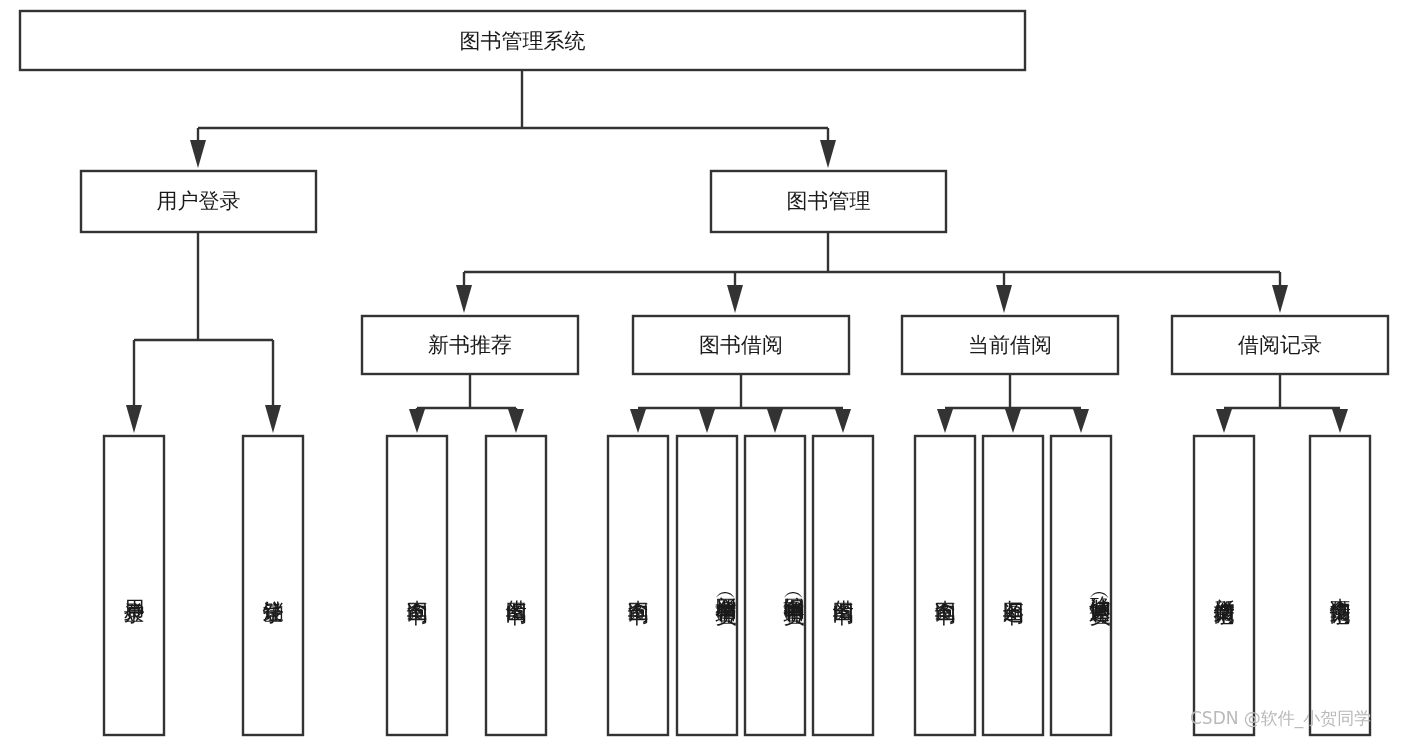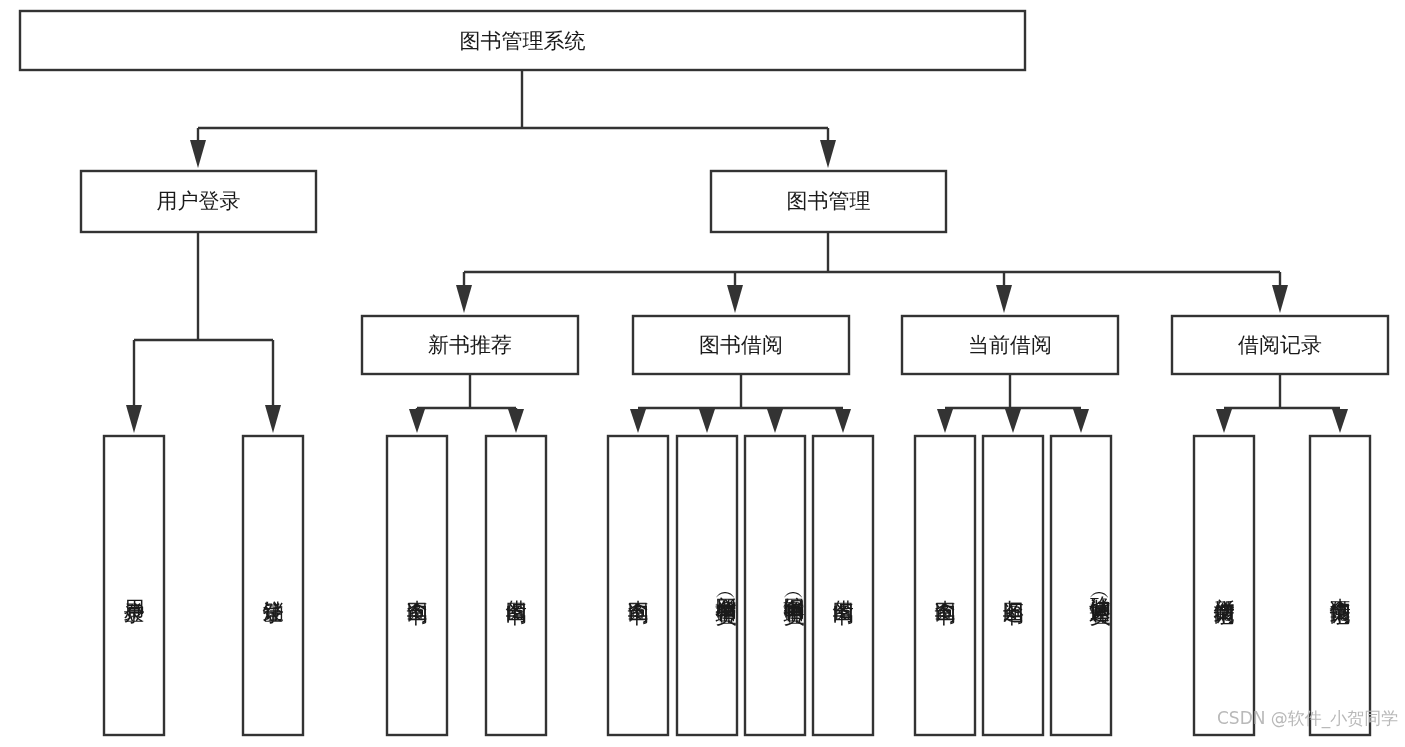--- a/index.html
+++ b/index.html
@@ -190,15 +190,15 @@
   <div class="node-label-v" style="left:608px; top:436px; width:60px; height:299px;">查询图书</div>
   <div class="node-label-v" style="left:677px; top:440px; width:60px; height:291px; align-items:flex-start;">新增图书（管理员）</div>
   <div class="node-label-v" style="left:745px; top:440px; width:60px; height:291px; align-items:flex-start;">编辑图书（管理员）</div>
   <div class="node-label-v" style="left:813px; top:436px; width:60px; height:299px;">借阅图书</div>
   <div class="node-label-v" style="left:915px; top:436px; width:60px; height:299px;">查询图书</div>
   <div class="node-label-v" style="left:983px; top:436px; width:60px; height:299px;">归还图书</div>
   <div class="node-label-v" style="left:1051px; top:440px; width:60px; height:291px; align-items:flex-start;">确认归还（管理员）</div>
   <div class="node-label-v" style="left:1194px; top:436px; width:60px; height:299px;">新增借阅记录</div>
   <div class="node-label-v" style="left:1310px; top:436px; width:60px; height:299px;">查询借阅记录</div>
 
-  <div class="watermark" style="left:1190px; top:707px;margin-left:27px;">CSDN @软件_小贺同学</div>
+  <div class="watermark" style="left:1190px; top:707px;">CSDN @软件_小贺同学</div>
 
 </div>
 
 </body></html>

